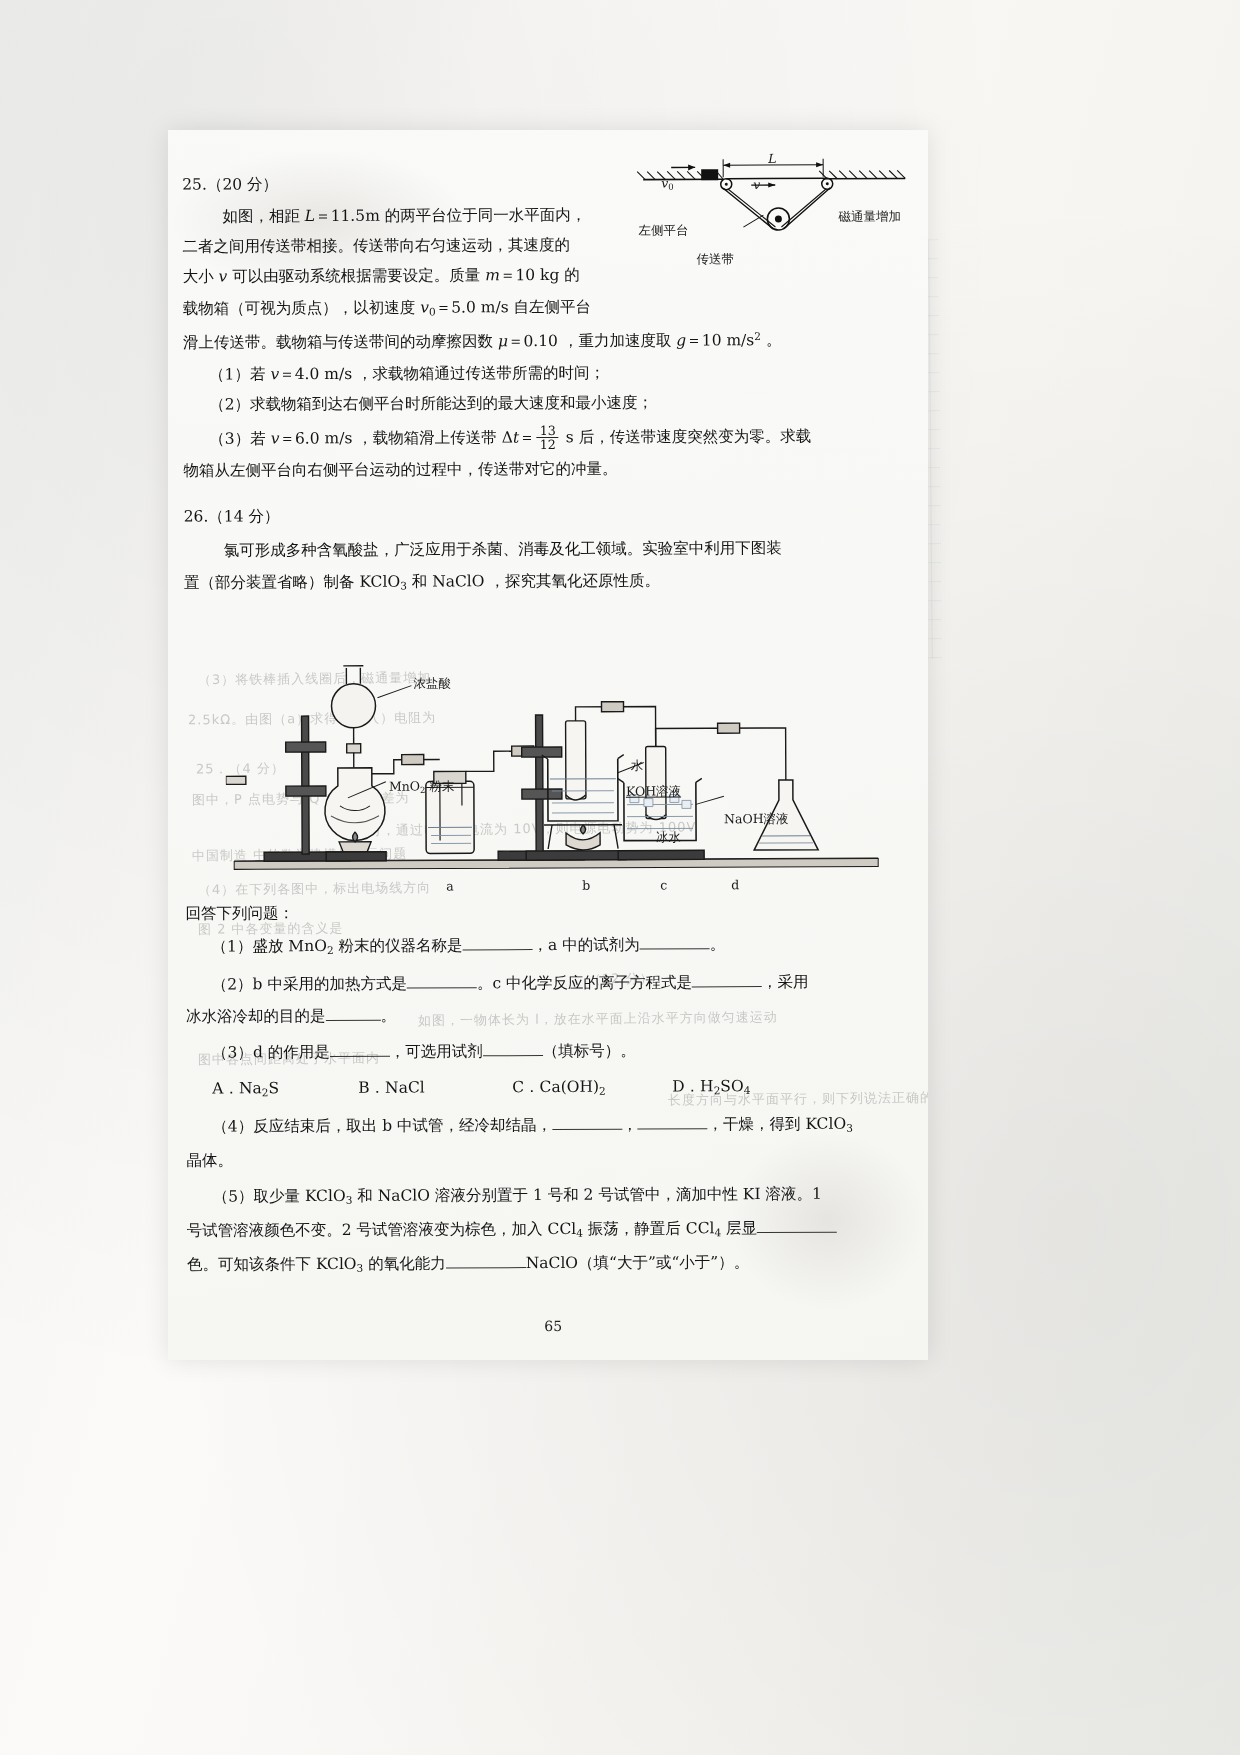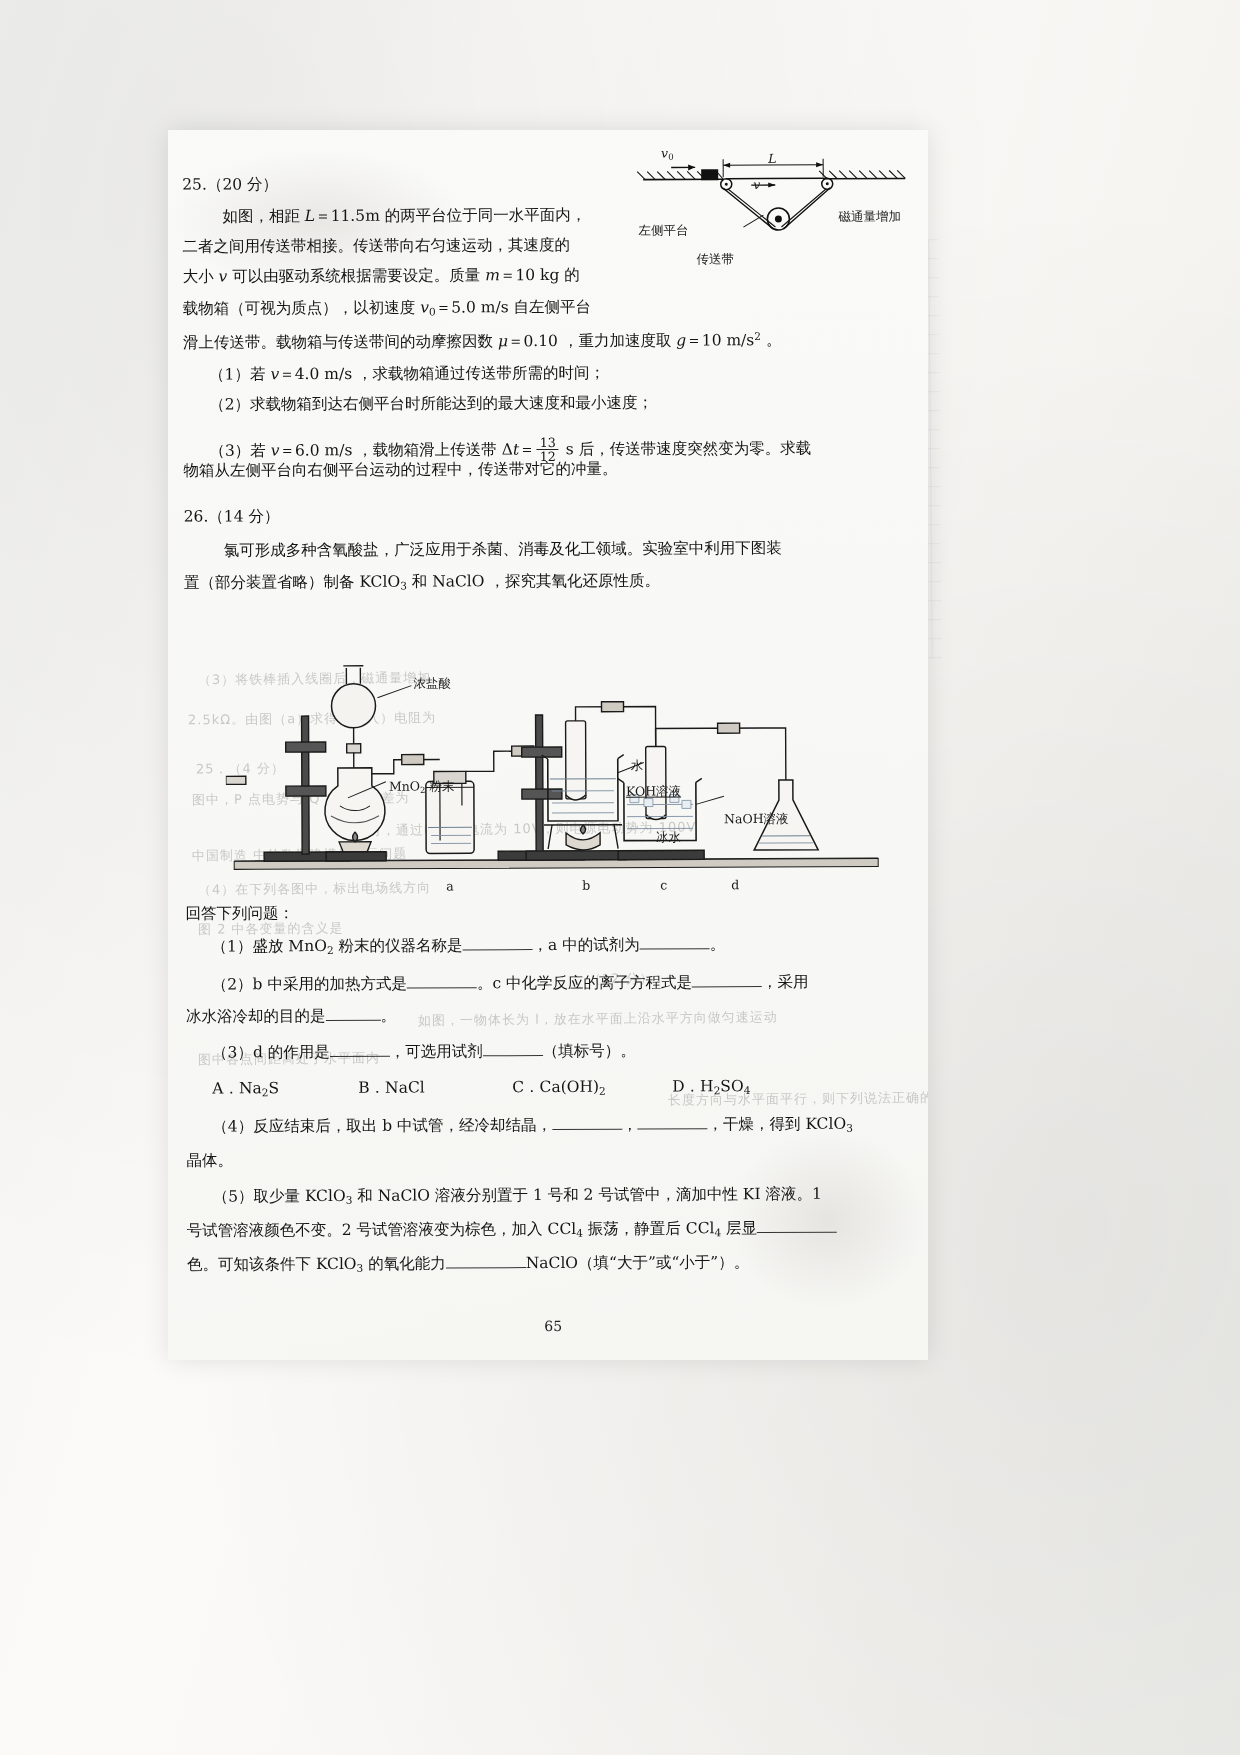--- a/index.html
+++ b/index.html
@@ -74,21 +74,21 @@
   }
   sub { font-size: 0.68em; vertical-align: -0.28em; }
   sup { font-size: 0.68em; vertical-align: 0.48em; }
   i.v { font-family: "DejaVu Serif", serif; font-style: italic; }
   .frac {
     display: inline-block;
     vertical-align: -0.55em;
     text-align: center;
     font-size: 0.82em;
     line-height: 1.05;
-    margin: 12px 2px;
+    margin: 0 2px;
   }
   .frac .num { display: block; border-bottom: 1px solid #222; padding: 0 3px; }
   .frac .den { display: block; padding: 0 3px; }
   .ul { display: inline-block; border-bottom: 1px solid #333; }
   .u60 { width: 60px; }
   .u70 { width: 70px; }
   .u80 { width: 80px; }
   .u55 { width: 55px; }
   .pagenum {
     position: absolute;
@@ -194,21 +194,21 @@
         <path d="M103,21.5 L204,21.5" stroke="#111" stroke-width="1.4" fill="none"></path>
         <path d="M100,31 L150,72 M160,72 L207,31" stroke="#111" stroke-width="1.4" fill="none"></path>
         <path d="M105,32 L152,70" stroke="#111" stroke-width="1.1" fill="none"></path>
         <path d="M158,70 L203,32" stroke="#111" stroke-width="1.1" fill="none"></path>
 
         <line x1="128" y1="28" x2="152" y2="28" stroke="#111" stroke-width="1.3"></line>
         <polygon points="152,28 145,25.5 145,30.5" fill="#111"></polygon>
 
         <line x1="120" y1="70" x2="140" y2="58" stroke="#111" stroke-width="1"></line>
       </svg>
-      <div class="figlabel" style="left:493px; top:16px;text-align:center;"><i class="v">v</i><sub>0</sub></div>
+      <div class="figlabel" style="left:493px; top:46px;text-align:center;"><i class="v">v</i><sub>0</sub></div>
       <div class="figlabel" style="left:600px; top:22px;"><i class="v">L</i></div>
       <div class="figlabel" style="left:585px; top:48px;"><i class="v">v</i></div>
       <div class="figlabel" style="left:470px; top:93px;">左侧平台</div>
       <div class="figlabel" style="left:670px; top:80px;">磁通量增加</div>
       <div class="figlabel" style="left:528px; top:122px;">传送带</div>
 
       <div class="line" style="left:14px; top:46px;">25.（20 分）</div>
 
       <div class="line" style="left:54px; top:78px;">如图，相距 <i class="v">L</i>＝11.5m 的两平台位于同一水平面内，</div>
       <div class="line" style="left:14px; top:108px;">二者之间用传送带相接。传送带向右匀速运动，其速度的</div>

